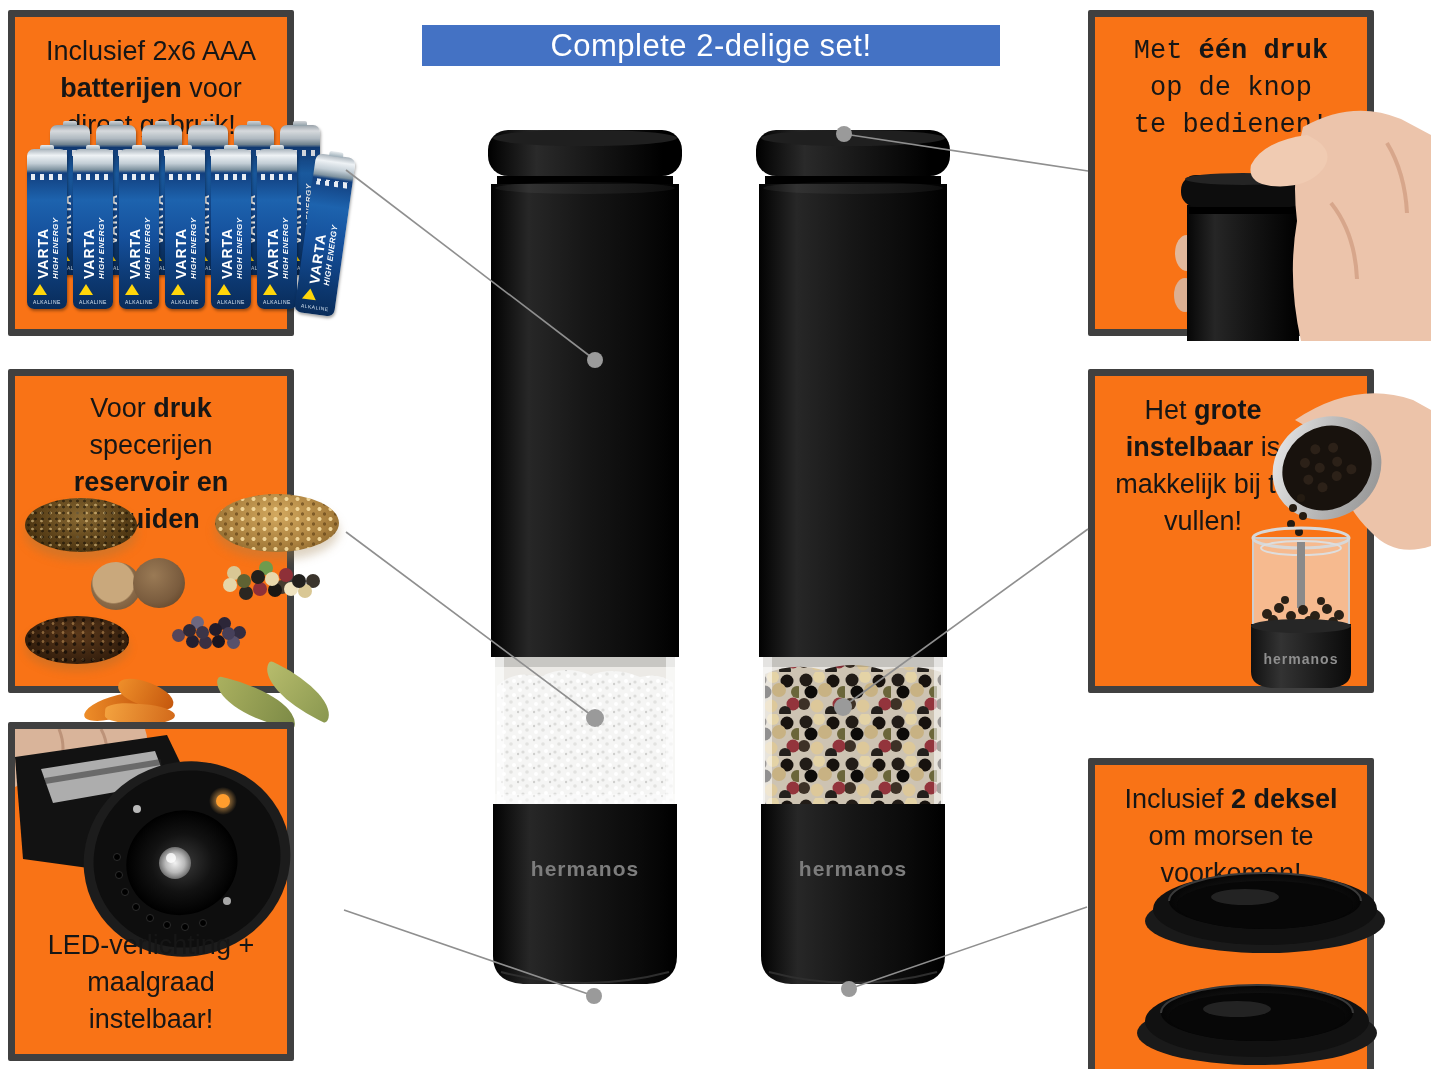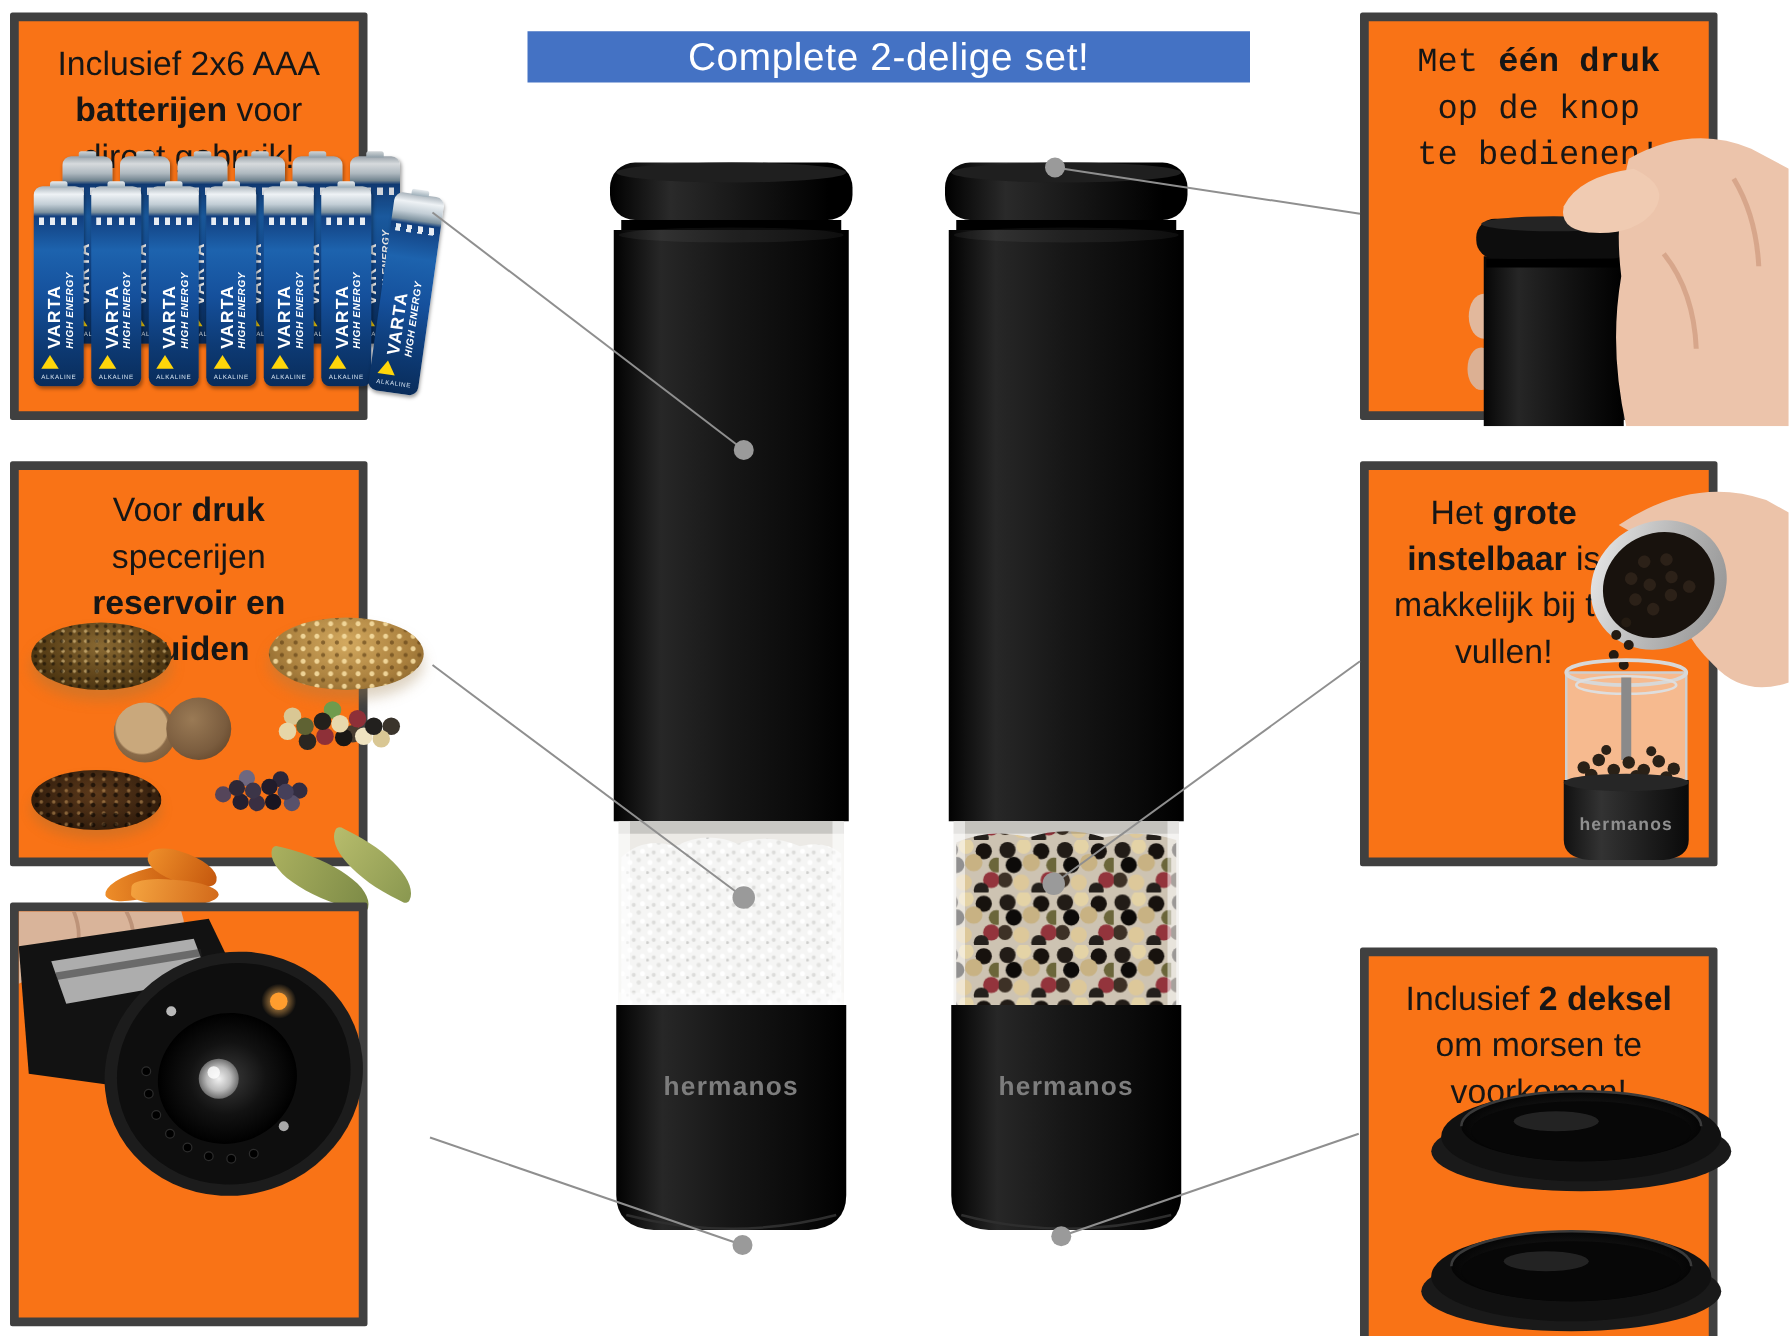--- a/index.html
+++ b/index.html
@@ -384,20 +384,21 @@
           <circle cx="110" cy="163" r="3.5"></circle>
         <circle cx="121" cy="178" r="3.5"></circle>
           <circle cx="135" cy="189" r="3.5"></circle>
           <circle cx="152" cy="196" r="3.5"></circle>
         <circle cx="170" cy="198" r="3.5"></circle>
           <circle cx="188" cy="194" r="3.5"></circle>
       </g>
       <circle cx="122" cy="80" r="4" fill="#b9b9b9"></circle>
       <circle cx="212" cy="172" r="4" fill="#a8a8a8"></circle>
     </svg>
+    <p class="caption cap-bottom"><span>LED-verlichting + maalgraad instelbaar!</span></p>
   </div>
 
   <div class="box box-press">
     <p class="caption cap-top" style="padding:16px 34px 0 34px;"><span>Met </span><b>één druk</b><span> op de knop te bedienen!</span></p>
     <svg class="photo-svg press-photo" width="336" height="258" viewBox="0 0 336 258">
       <defs>
         <linearGradient id="cylGrad" x1="0" y1="0" x2="1" y2="0">
           <stop offset="0" stop-color="#060606"></stop>
             <stop offset="0.25" stop-color="#262626"></stop>
           <stop offset="0.6" stop-color="#131313"></stop>

